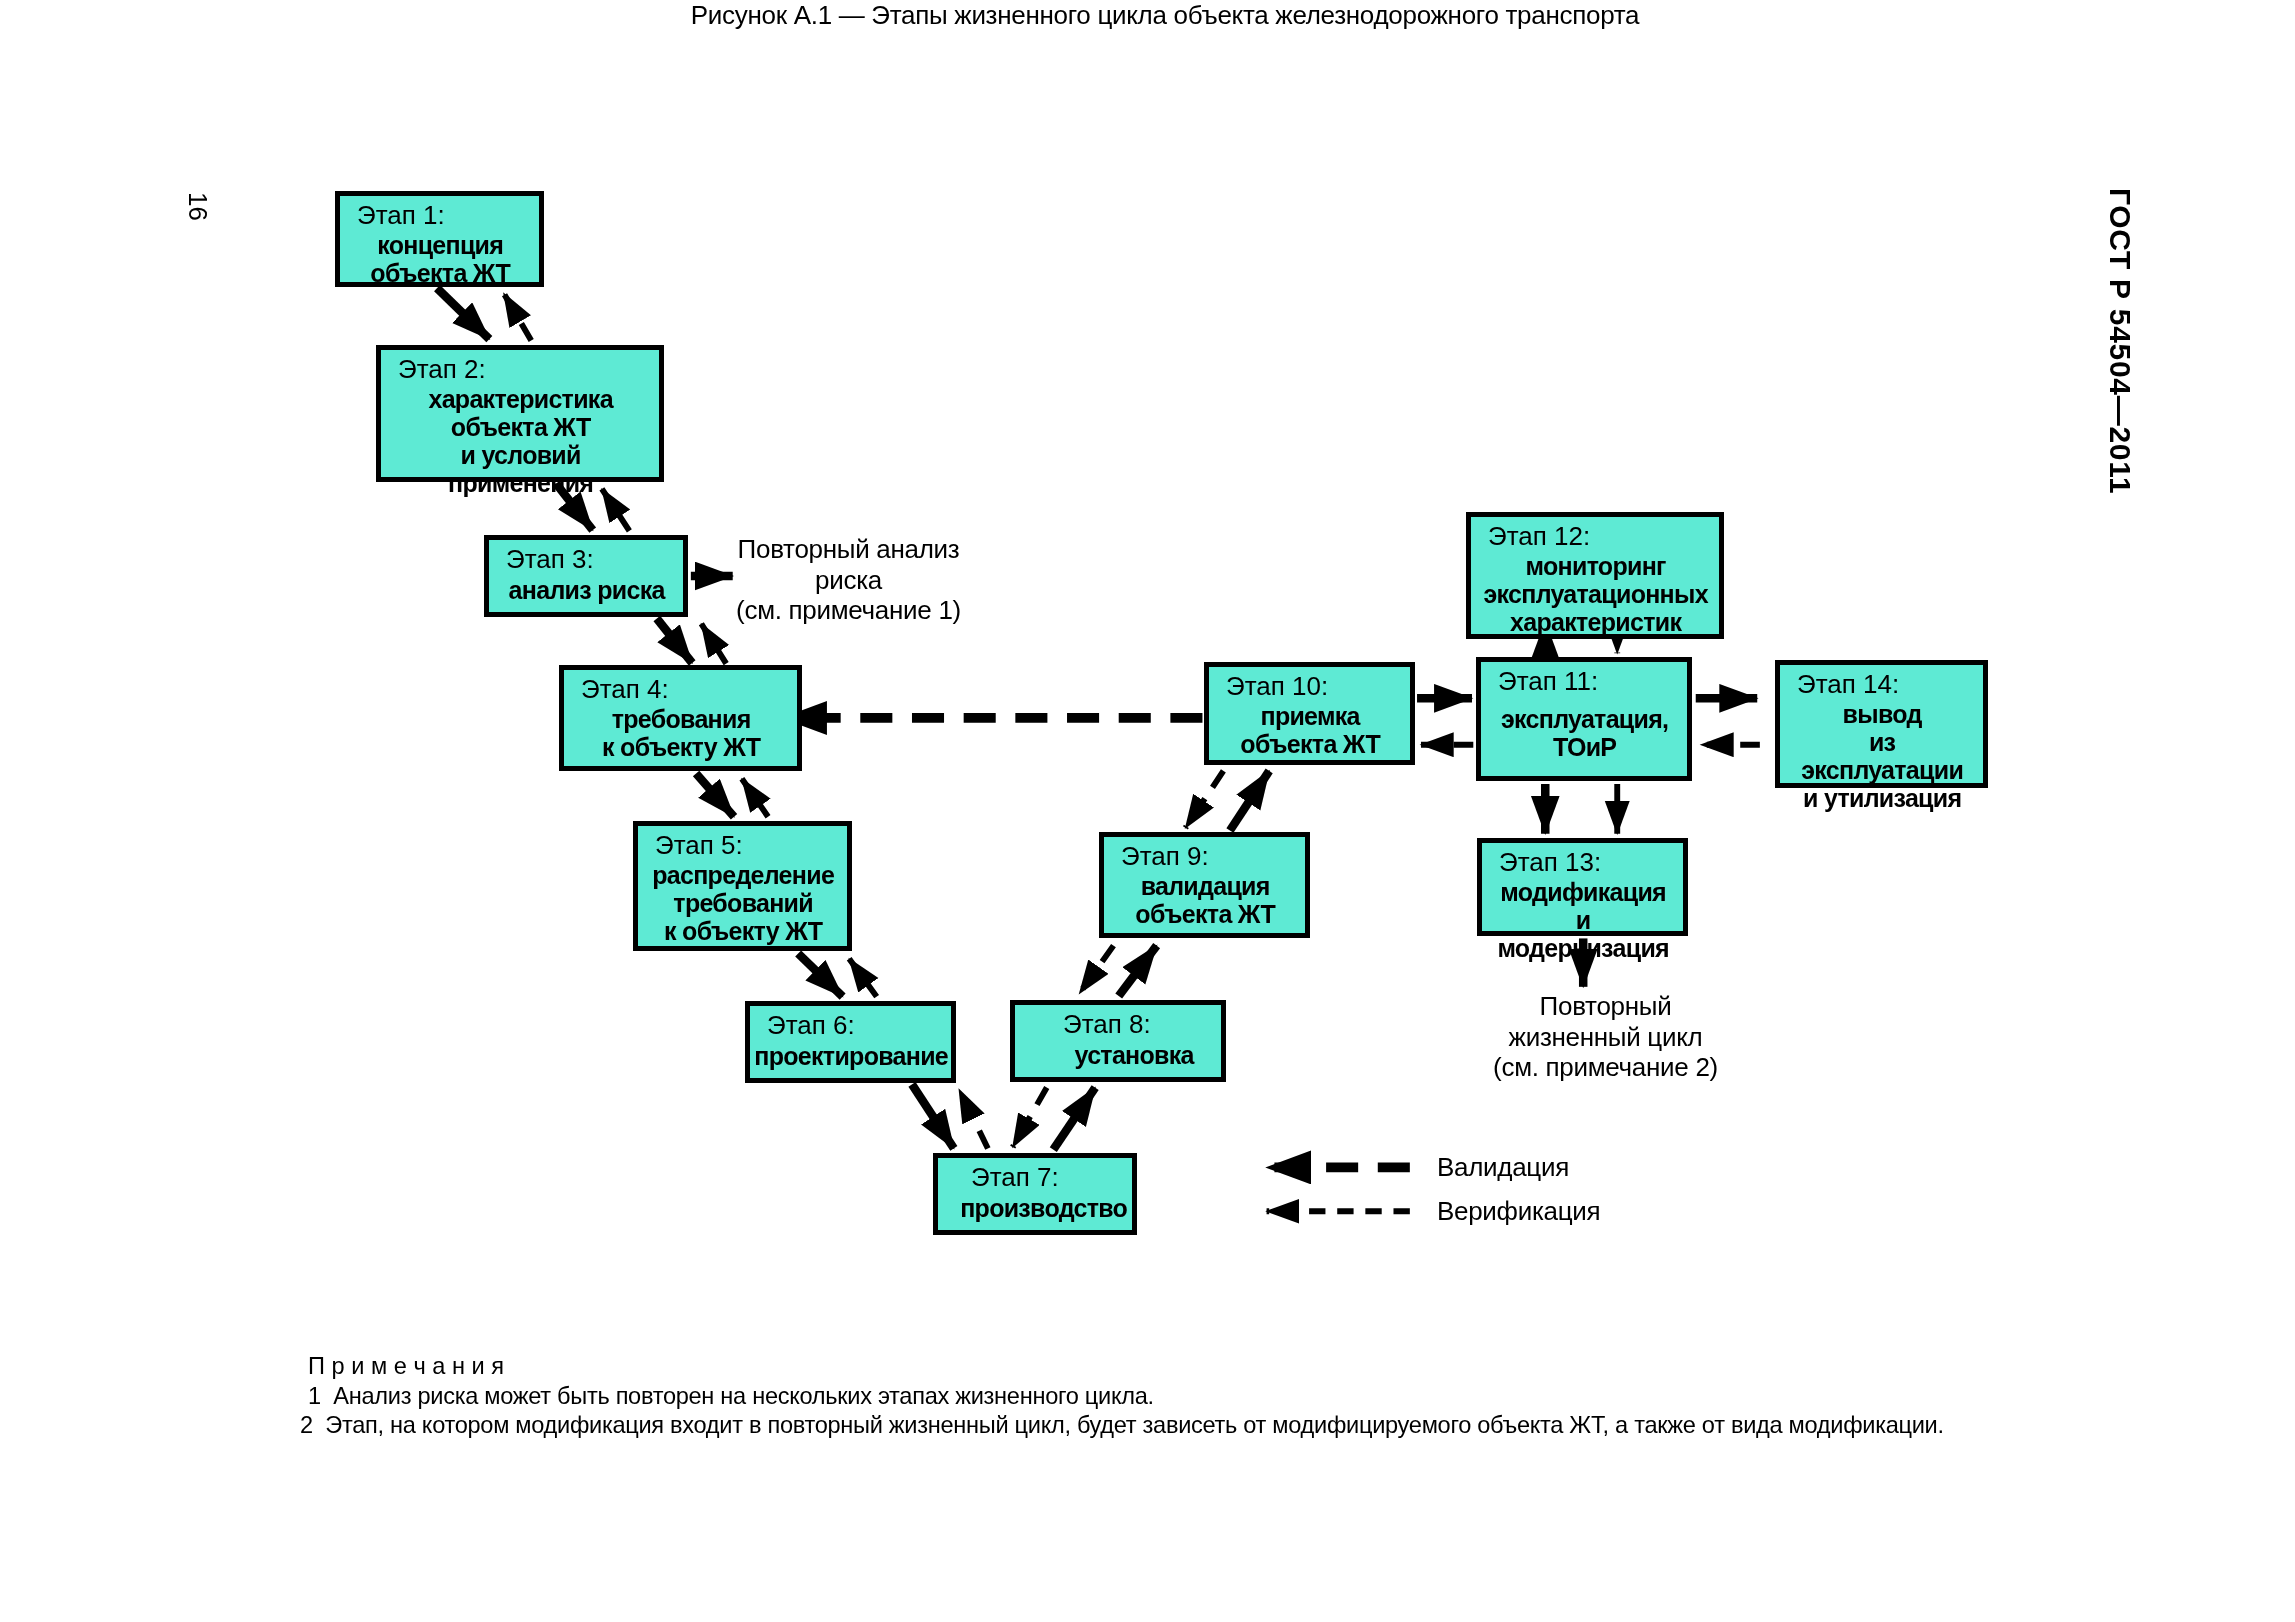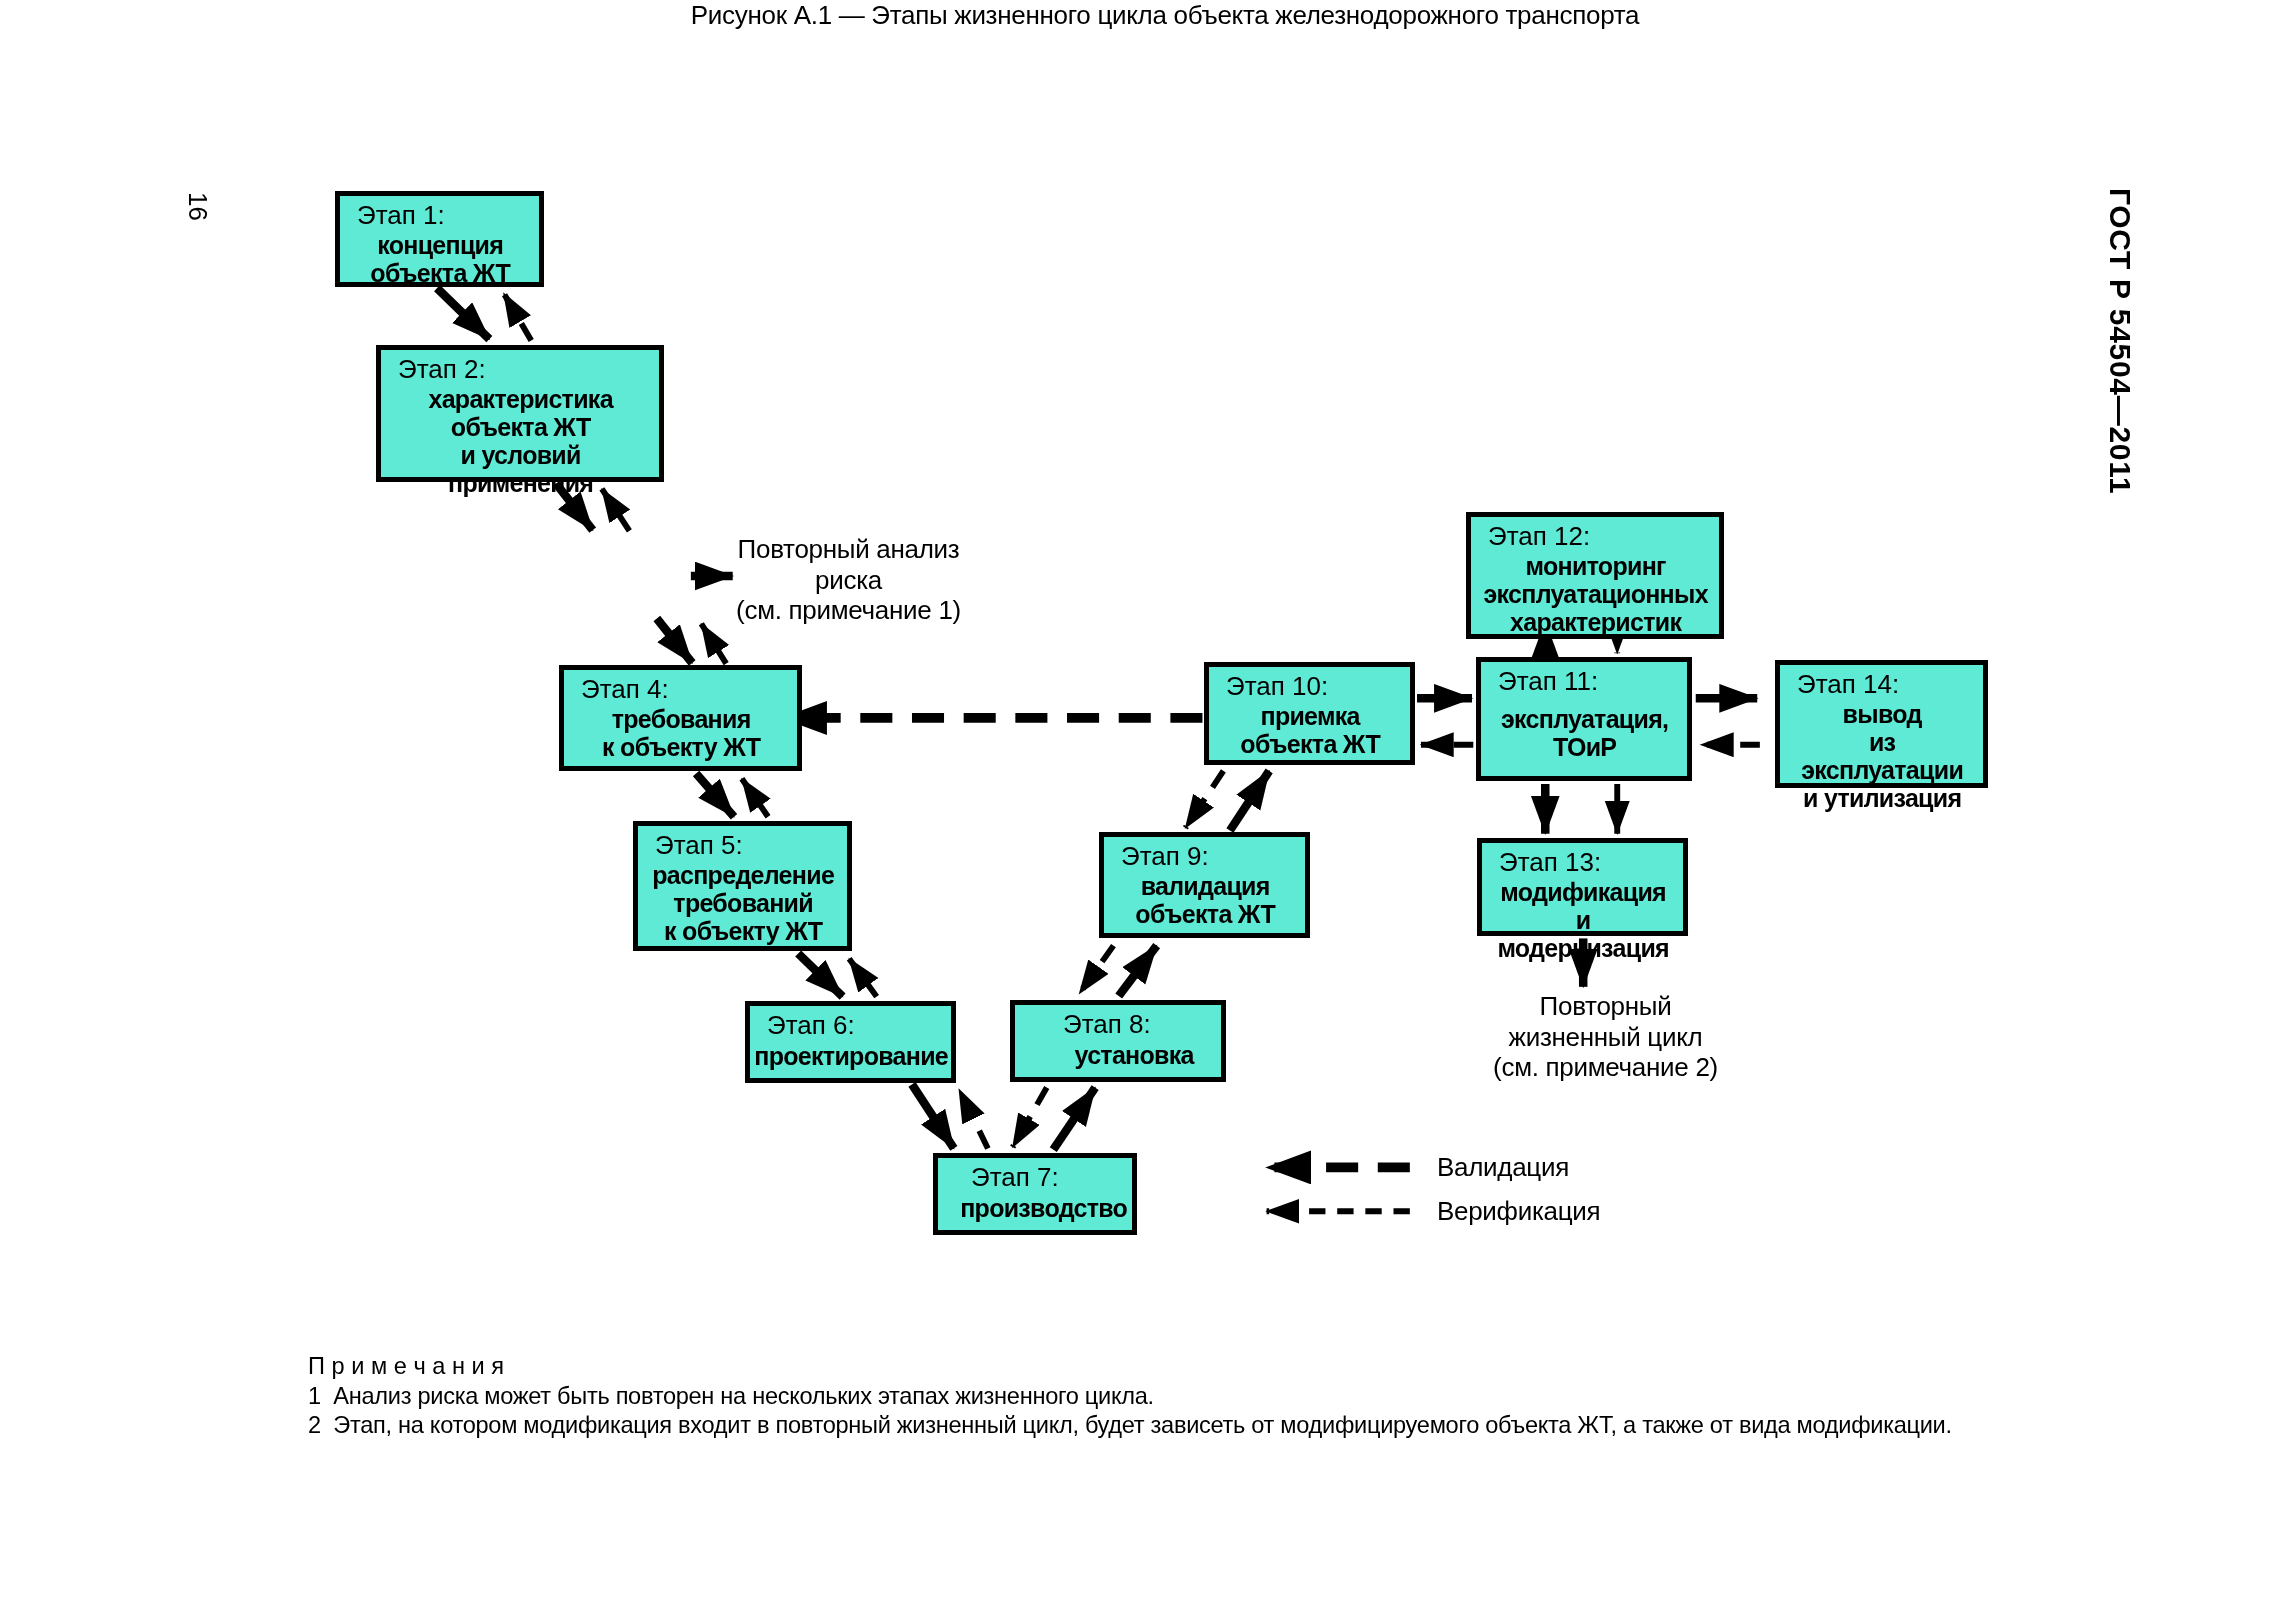--- a/index.html
+++ b/index.html
@@ -38,21 +38,21 @@
     text-align:center; white-space:pre-line;
   }
   .legend-label { position:absolute; z-index:2; font-size:26px; letter-spacing:-0.3px; }
   .caption {
     position:absolute; left:0; width:2330px; top:1980;
     text-align:center; font-size:26px; letter-spacing:-0.3px; z-index:2;
   }
   .caption-inner { display:inline-block; }
   .notes-title { position:absolute; left:308px; top:1353px; font-size:23.6px; z-index:2; white-space:pre-wrap; }
   .note-item-1 { position:absolute; left:308px; top:1383px; font-size:23.6px; letter-spacing:-0.3px; z-index:2; white-space:pre-wrap; }
-  .note-item-2 { position:absolute; left:308px; top:1412px; font-size:23.6px; letter-spacing:-0.3px; z-index:2; white-space:pre-wrap; }
+  .note-item-2 { position:absolute; left:300px; top:1412px; font-size:23.6px; letter-spacing:-0.3px; z-index:2; white-space:pre-wrap; }
   .vtext {
     position:absolute; z-index:2; white-space:nowrap;
     transform-origin:left top; transform:rotate(90deg);
   }
   .page-number { left:213px; top:192px; font-size:26px; }
   .doc-code { left:2137px; top:188px; font-size:30px; font-weight:bold; letter-spacing:0.7px; }
 </style>
 </head>
 <body>
 
@@ -119,20 +119,24 @@
     <div class="stage-label">Этап 1:</div>
     <div class="stage-body">концепция
 объекта ЖТ</div>
   </div>
   <div class="stage-box" style="left:376px; top:345px; width:288px; height:137px;">
     <div class="stage-label">Этап 2:</div>
     <div class="stage-body">характеристика
 объекта ЖТ
 и условий применения</div>
   </div>
+  <div class="stage-box" style="left:484px; top:535px; width:204px; height:82px;">
+    <div class="stage-label">Этап 3:</div>
+    <div class="stage-body">анализ риска</div>
+  </div>
   <div class="stage-box" style="left:559px; top:665px; width:243px; height:106px;">
     <div class="stage-label">Этап 4:</div>
     <div class="stage-body">требования
 к объекту ЖТ</div>
   </div>
   <div class="stage-box" style="left:633px; top:821px; width:219px; height:130px;">
     <div class="stage-label">Этап 5:</div>
     <div class="stage-body">распределение
 требований
 к объекту ЖТ</div>

